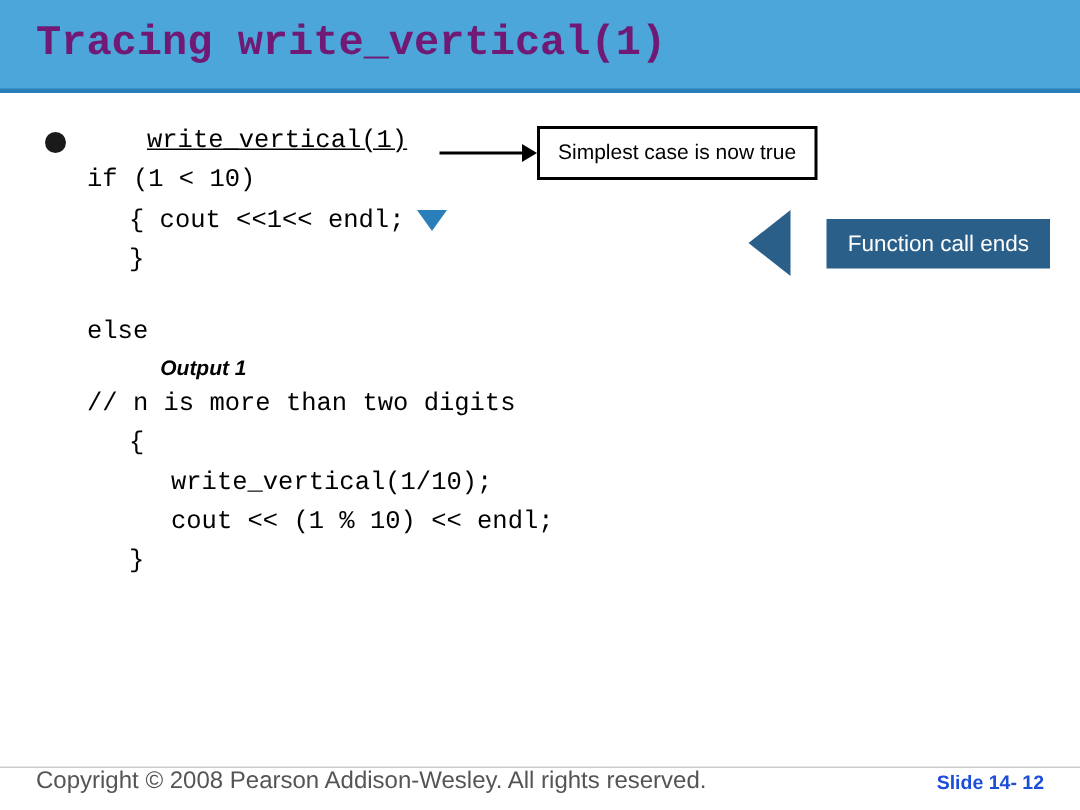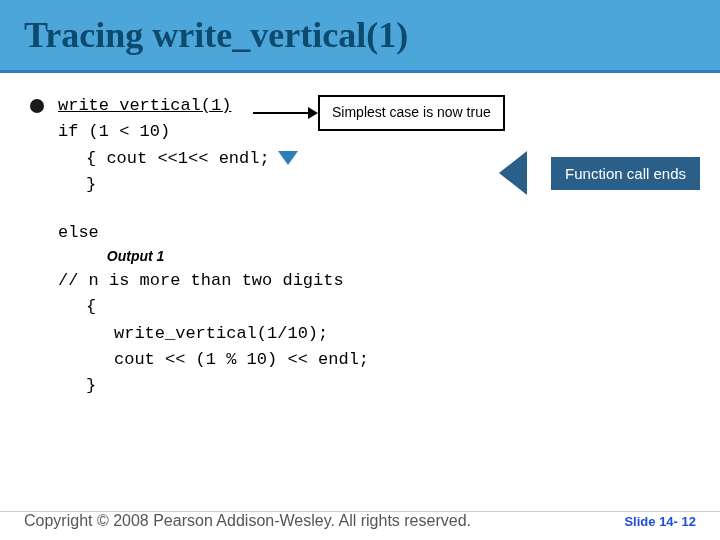--- a/index.html
+++ b/index.html
@@ -19,24 +19,24 @@
       position: relative;
     }
 
     .header {
       background: #4da6d9;
       padding: 14px 24px;
       border-bottom: 3px solid #2a7fba;
     }
 
     .header-title {
-      font-size: 36px;
+      font-size: 28px;
       font-weight: bold;
-      color: #0c4a6e;
-      font-family: Liberation Serif, serif;
+      color: #701a75;
+      font-family: Liberation Mono, monospace;
     }
 
     .content {
       padding: 20px 30px 10px 30px;
       position: relative;
     }
 
     .bullet-row {
       display: flex;
       align-items: flex-start;
@@ -183,21 +183,21 @@
     <div class="header-title">Tracing write_vertical(1)</div>
   </div>
 
   <div class="content">
 
     <div class="bullet-row">
       <div class="bullet"></div>
 
       <div class="code-block" style="position:relative;">
 
-        <div class="code-line" style="position:relative;">
+        <div class="code-line" style="position:relative;margin-left:40px;">
           <span class="underline-text">write_vertical(1)</span>
 
           <div style="display:flex; align-items:center; position:absolute; left:195px; top:2px;text-align:center;">
             <div class="horiz-line"></div>
             <div class="arrowhead-right"></div>
             <div class="callout-box">Simplest case is now true</div>
           </div>
         </div>
 
         <div class="code-line">

